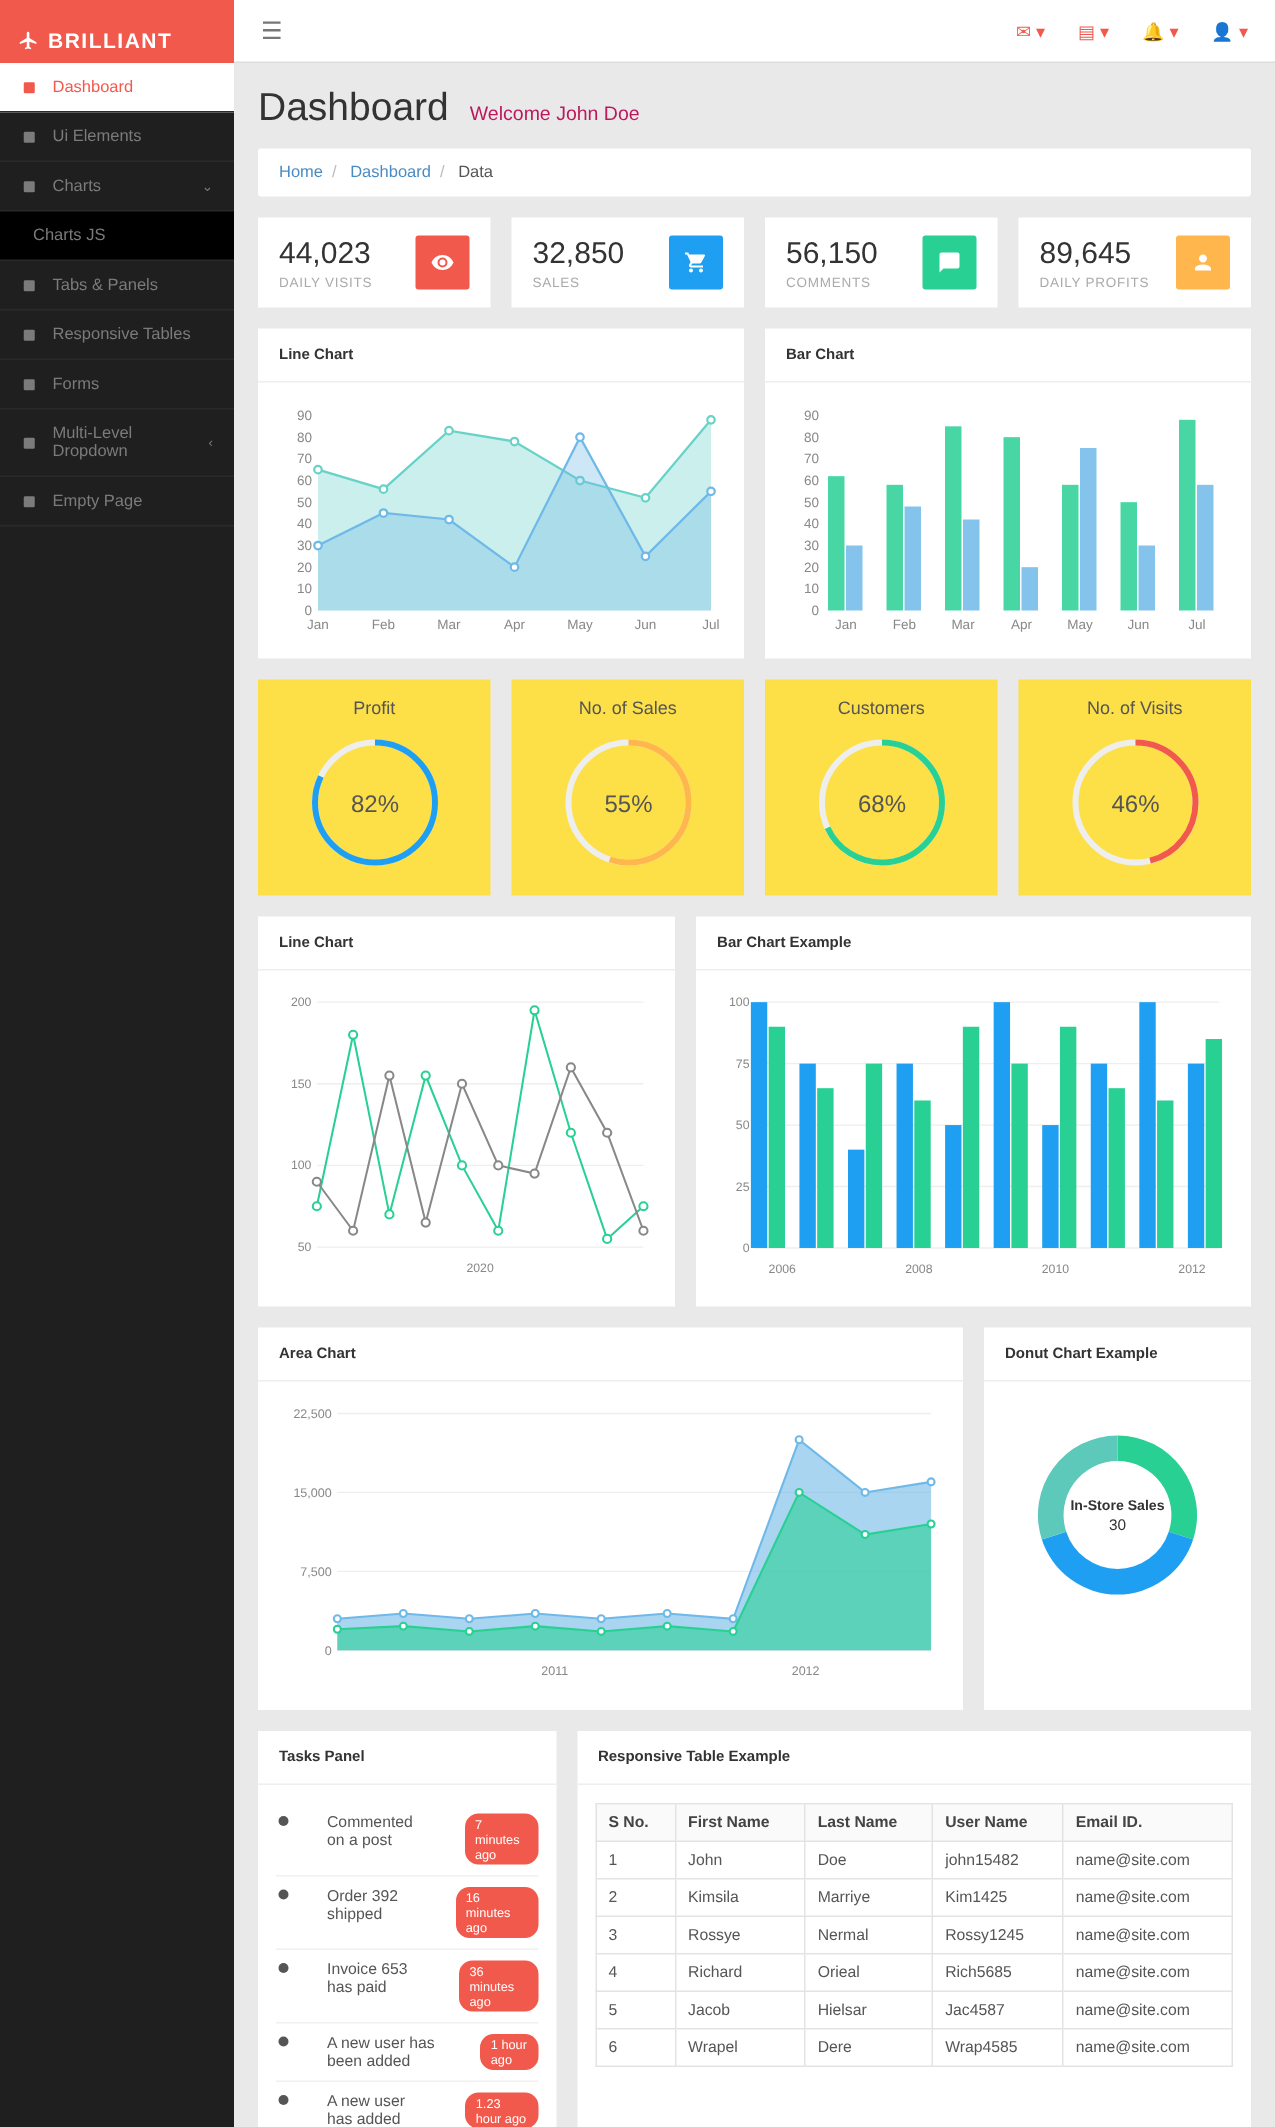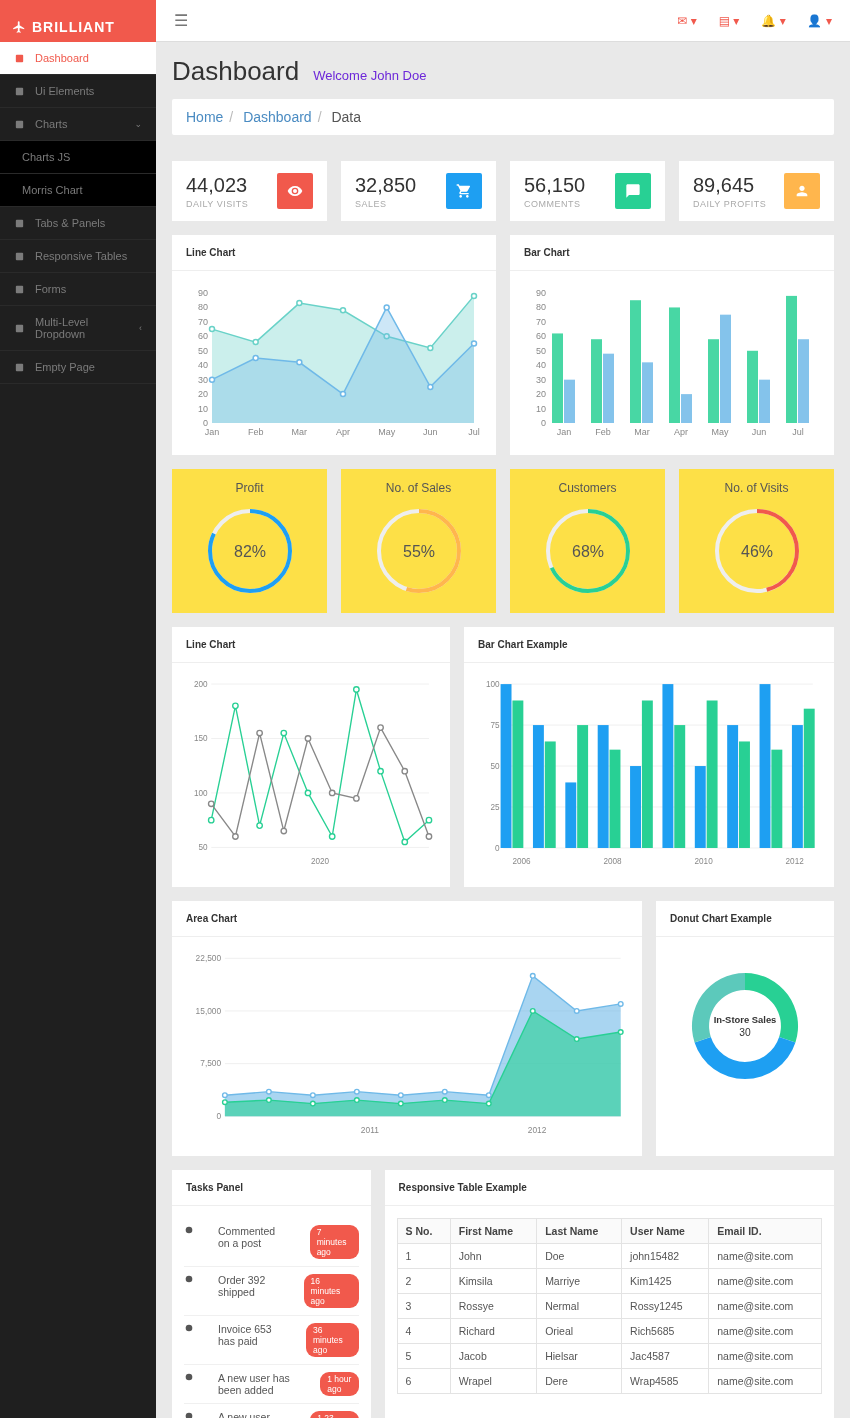--- a/index.html
+++ b/index.html
@@ -11,22 +11,22 @@
 .topbar-icon{color:#f1594c;font-size:12px;display:flex;align-items:center;gap:2px;cursor:pointer}
 .sidebar{position:fixed;left:0;top:42px;bottom:0;width:156px;background:#1f1f1f}
 .nav-item{display:flex;align-items:center;padding:10px 14px;color:#7b7b7b;font-size:11px;border-bottom:1px solid #2a2a2a;cursor:pointer}
 .nav-item.active{background:#fff;color:#f1594c}
 .nav-item.sub{background:#000;padding-left:22px}
 .nav-item svg{width:11px;height:11px;margin-right:10px;fill:currentColor;flex-shrink:0}
 .nav-item .chev{margin-left:auto;font-size:9px}
 .main{margin-left:156px;margin-top:42px;padding:14px 16px}
 .page-head{display:flex;align-items:baseline;gap:14px;margin-bottom:12px}
 .page-head h1{font-size:26px;font-weight:500;color:#333}
-.page-head span{color:#6d28d9;font-size:13px}
-.breadcrumb{background:#fff;padding:10px 14px;border-radius:2px;margin-bottom:26px;font-size:14px}
+.page-head span{color:#be185d;font-size:13px}
+.breadcrumb{background:#fff;padding:10px 14px;border-radius:2px;margin-bottom:14px;font-size:11px}
 .breadcrumb a{color:#4a8bc2;text-decoration:none}
 .breadcrumb .sep{color:#bbb;margin:0 6px}
 .row{display:flex;gap:14px;margin-bottom:14px}
 .stat{flex:1;background:#fff;padding:12px 14px;display:flex;justify-content:space-between;align-items:center}
 .stat .num{font-size:20px;color:#333;font-weight:400}
 .stat .lbl{font-size:9px;color:#aaa;letter-spacing:0.5px;margin-top:2px}
 .stat .icon{width:36px;height:36px;border-radius:2px;display:flex;align-items:center;justify-content:center}
 .stat .icon svg{width:16px;height:16px;fill:#fff}
 .panel{background:#fff;flex:1}
 .panel-title{padding:12px 14px;font-size:10px;font-weight:bold;color:#333;border-bottom:1px solid #eee}
@@ -84,23 +84,20 @@
     </div>
     <div class="nav-item">
       <svg viewBox="0 0 24 24">
         <rect x="4" y="4" width="16" height="16" rx="2"></rect>
       </svg>
       <span>Charts</span>
       <span class="chev">⌄</span>
     </div>
     <div class="nav-item sub">
       <span>Charts JS</span>
-    </div>
-    <div class="nav-item sub">
-      <span>Morris Chart</span>
     </div>
     <div class="nav-item">
       <svg viewBox="0 0 24 24">
         <rect x="4" y="4" width="16" height="16" rx="2"></rect>
       </svg>
       <span>Tabs &amp; Panels</span>
     </div>
     <div class="nav-item">
       <svg viewBox="0 0 24 24">
         <rect x="4" y="4" width="16" height="16" rx="2"></rect>

